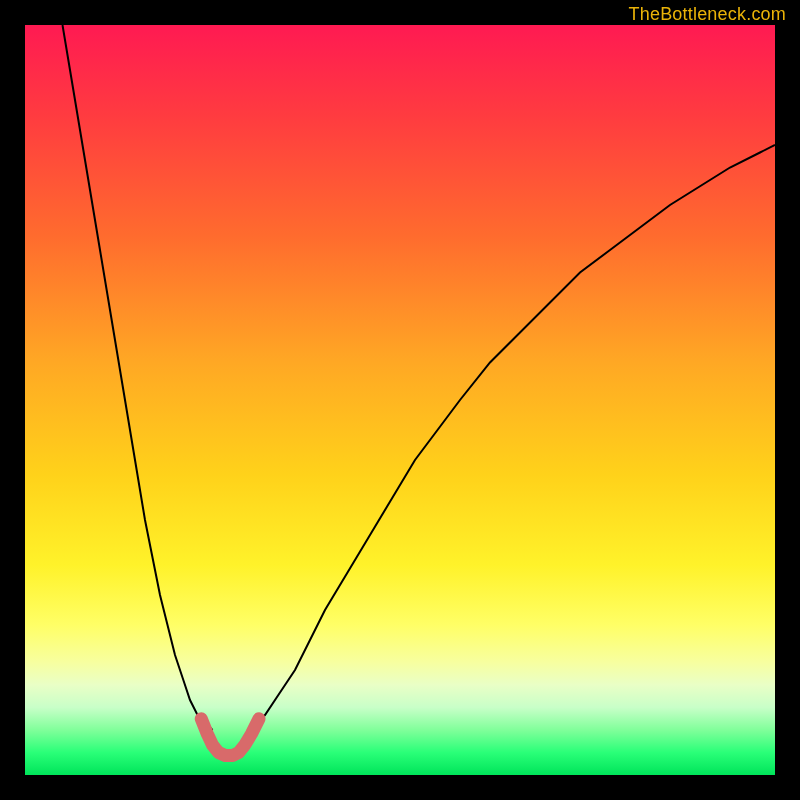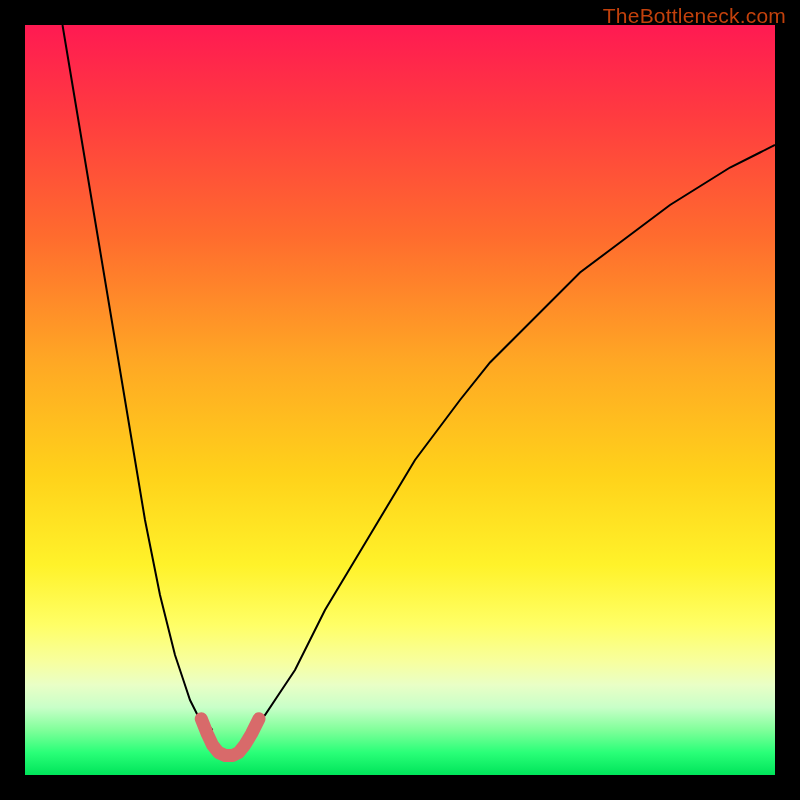--- a/index.html
+++ b/index.html
@@ -24,22 +24,22 @@
     top: 25px;
     left: 25px;
     width: 750px;
     height: 750px;
     overflow: hidden;
   }
   .watermark {
     position: absolute;
     top: 4px;
     right: 14px;
-    color: #c2410c;
-    font-size: 21px;
+    color: #eab308;
+    font-size: 18px;
     letter-spacing: 0.2px;
     text-align: right;
   }
 </style>
 </head>
 <body>
 
 <div class="frame">
   <div class="watermark">TheBottleneck.com</div>
   <div class="plot">

